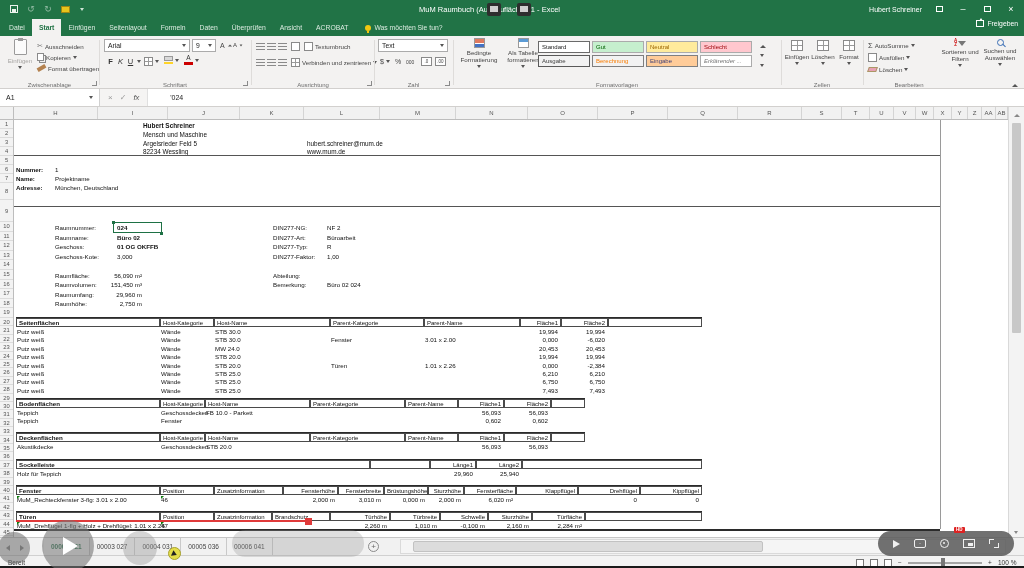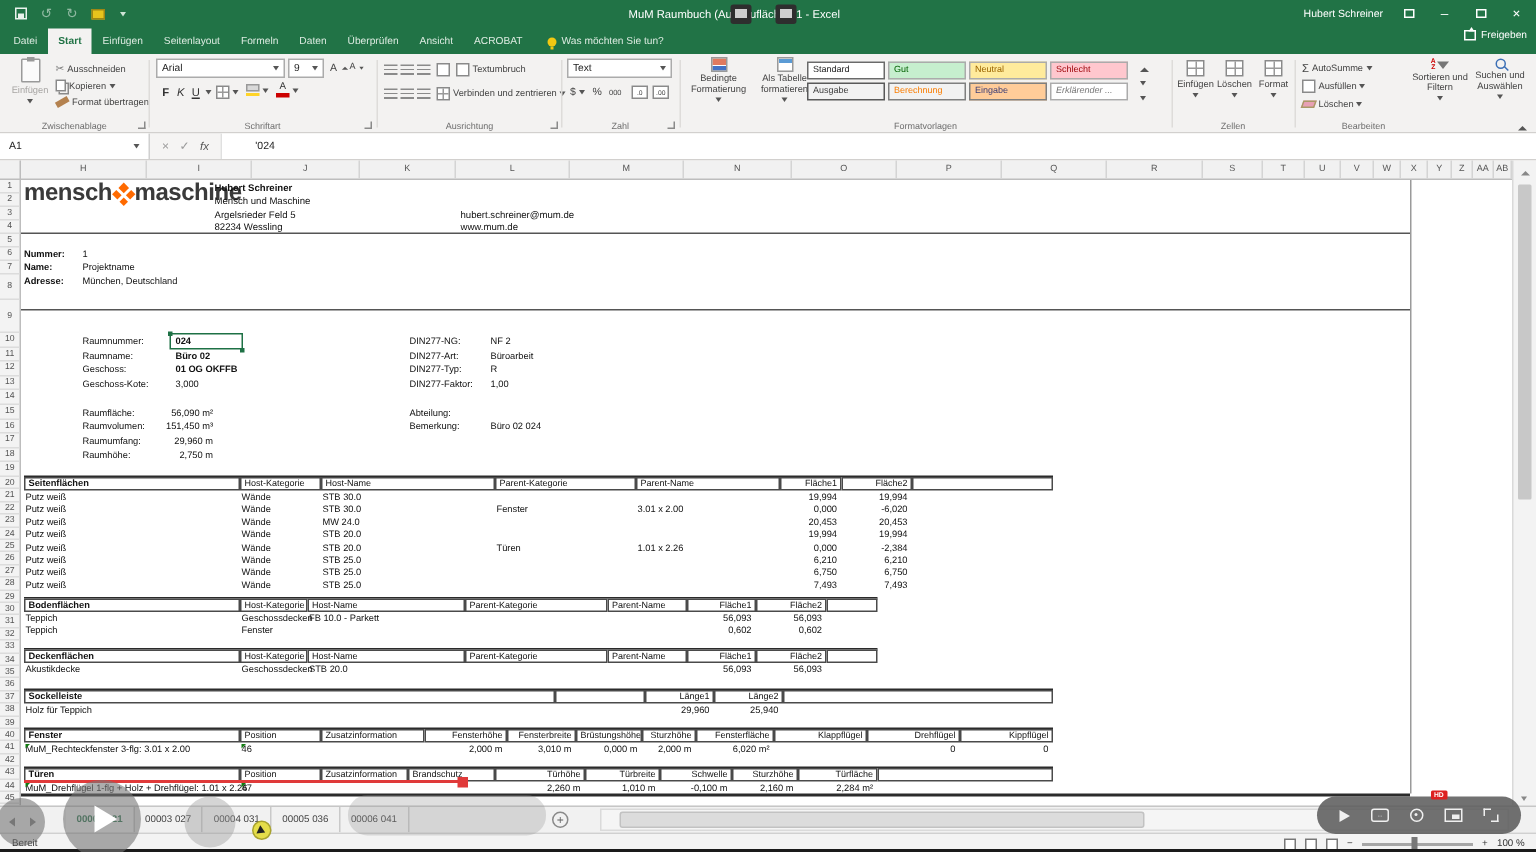--- a/index.html
+++ b/index.html
@@ -493,30 +493,20 @@
       <div class="rh" style="top: 357.6px; height: 8.4px; line-height: 8.4px;">39</div>
       <div class="rh" style="top: 366px; height: 8.4px; line-height: 8.4px;">40</div>
       <div class="rh" style="top: 374.4px; height: 8.4px; line-height: 8.4px;">41</div>
       <div class="rh" style="top: 382.8px; height: 8.4px; line-height: 8.4px;">42</div>
       <div class="rh" style="top: 391.2px; height: 8.4px; line-height: 8.4px;">43</div>
       <div class="rh" style="top: 399.6px; height: 8.4px; line-height: 8.4px;">44</div>
       <div class="rh" style="top: 408px; height: 8.4px; line-height: 8.4px;">45</div>
     </div>
 
   <div id="content">
-      <div class="logo" style="left: 16px; top: 120px;">
-        <span>mensch</span>
-        <span class="lmark">
-          <i></i>
-          <i></i>
-          <i></i>
-          <i></i>
-        </span>
-        <span>maschine</span>
-      </div>
       <div class="ct b" style="left: 143px; top: 122px; font-weight: bold;">Hubert Schreiner</div>
       <div class="ct" style="left: 143px; top: 130.8px; font-weight: normal;">Mensch und Maschine</div>
       <div class="ct" style="left: 143px; top: 139.6px; font-weight: normal;">Argelsrieder Feld 5</div>
       <div class="ct" style="left: 143px; top: 148.4px; font-weight: normal;">82234 Wessling</div>
       <div class="ct" style="left: 307px; top: 139.6px;">hubert.schreiner@mum.de</div>
       <div class="ct" style="left: 307px; top: 148.4px;">www.mum.de</div>
       <div class="rule" style="left: 14px; top: 155px; width: 926px;"></div>
       <div class="rule" style="left: 14px; top: 206px; width: 926px;"></div>
       <div class="vpage" style="left: 940px; top: 120px; height: 409px;"></div>
       <div class="t b" style="left: 16px; top: 166px;">Nummer:</div>

